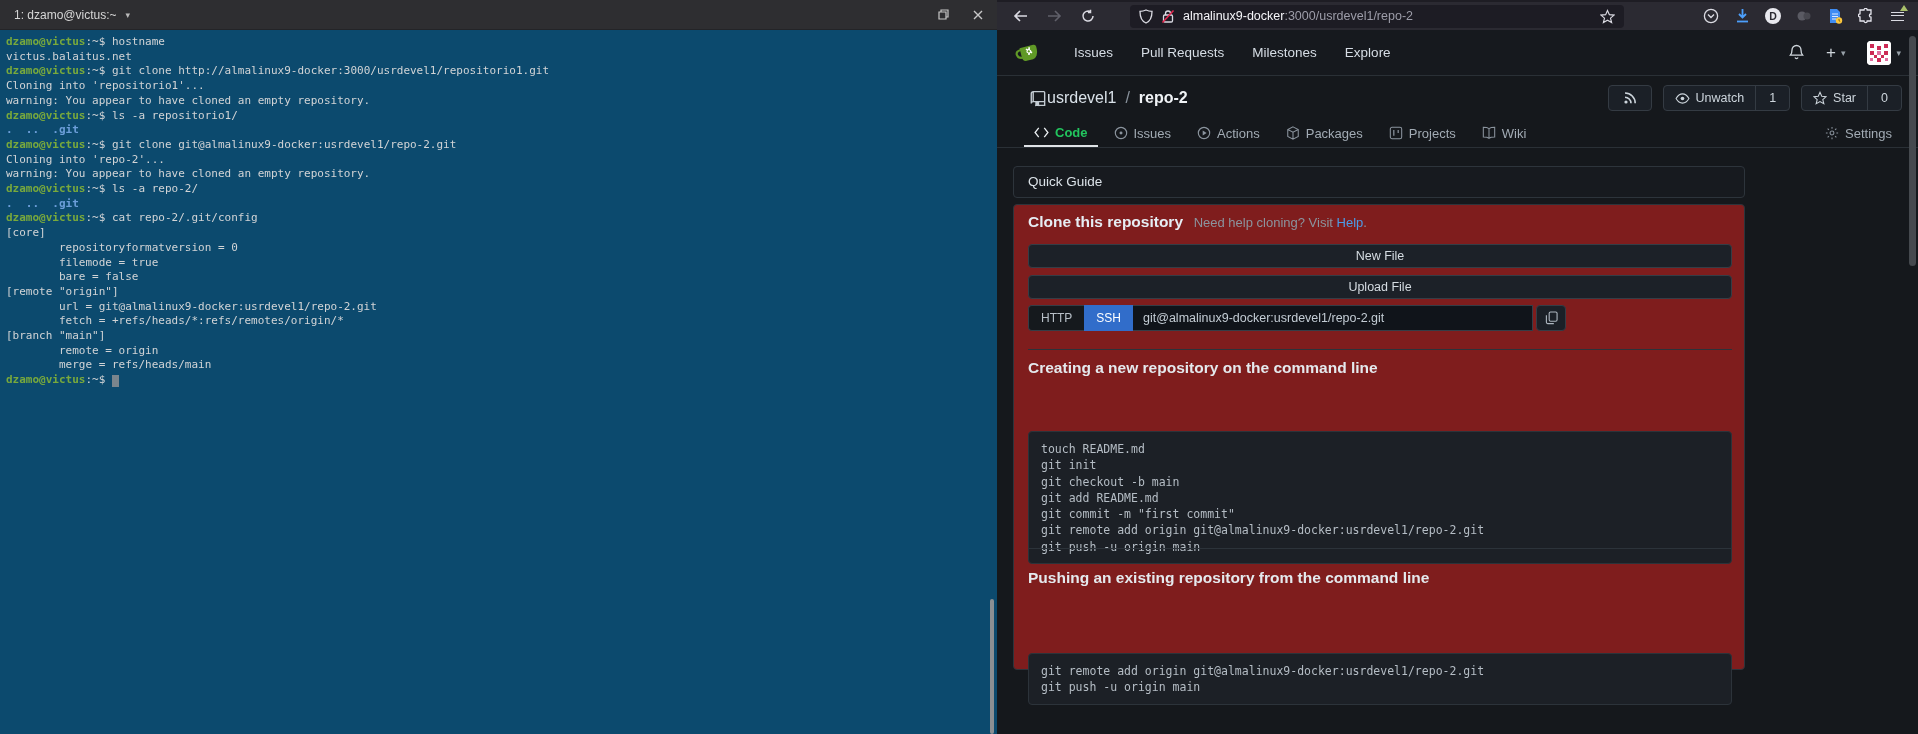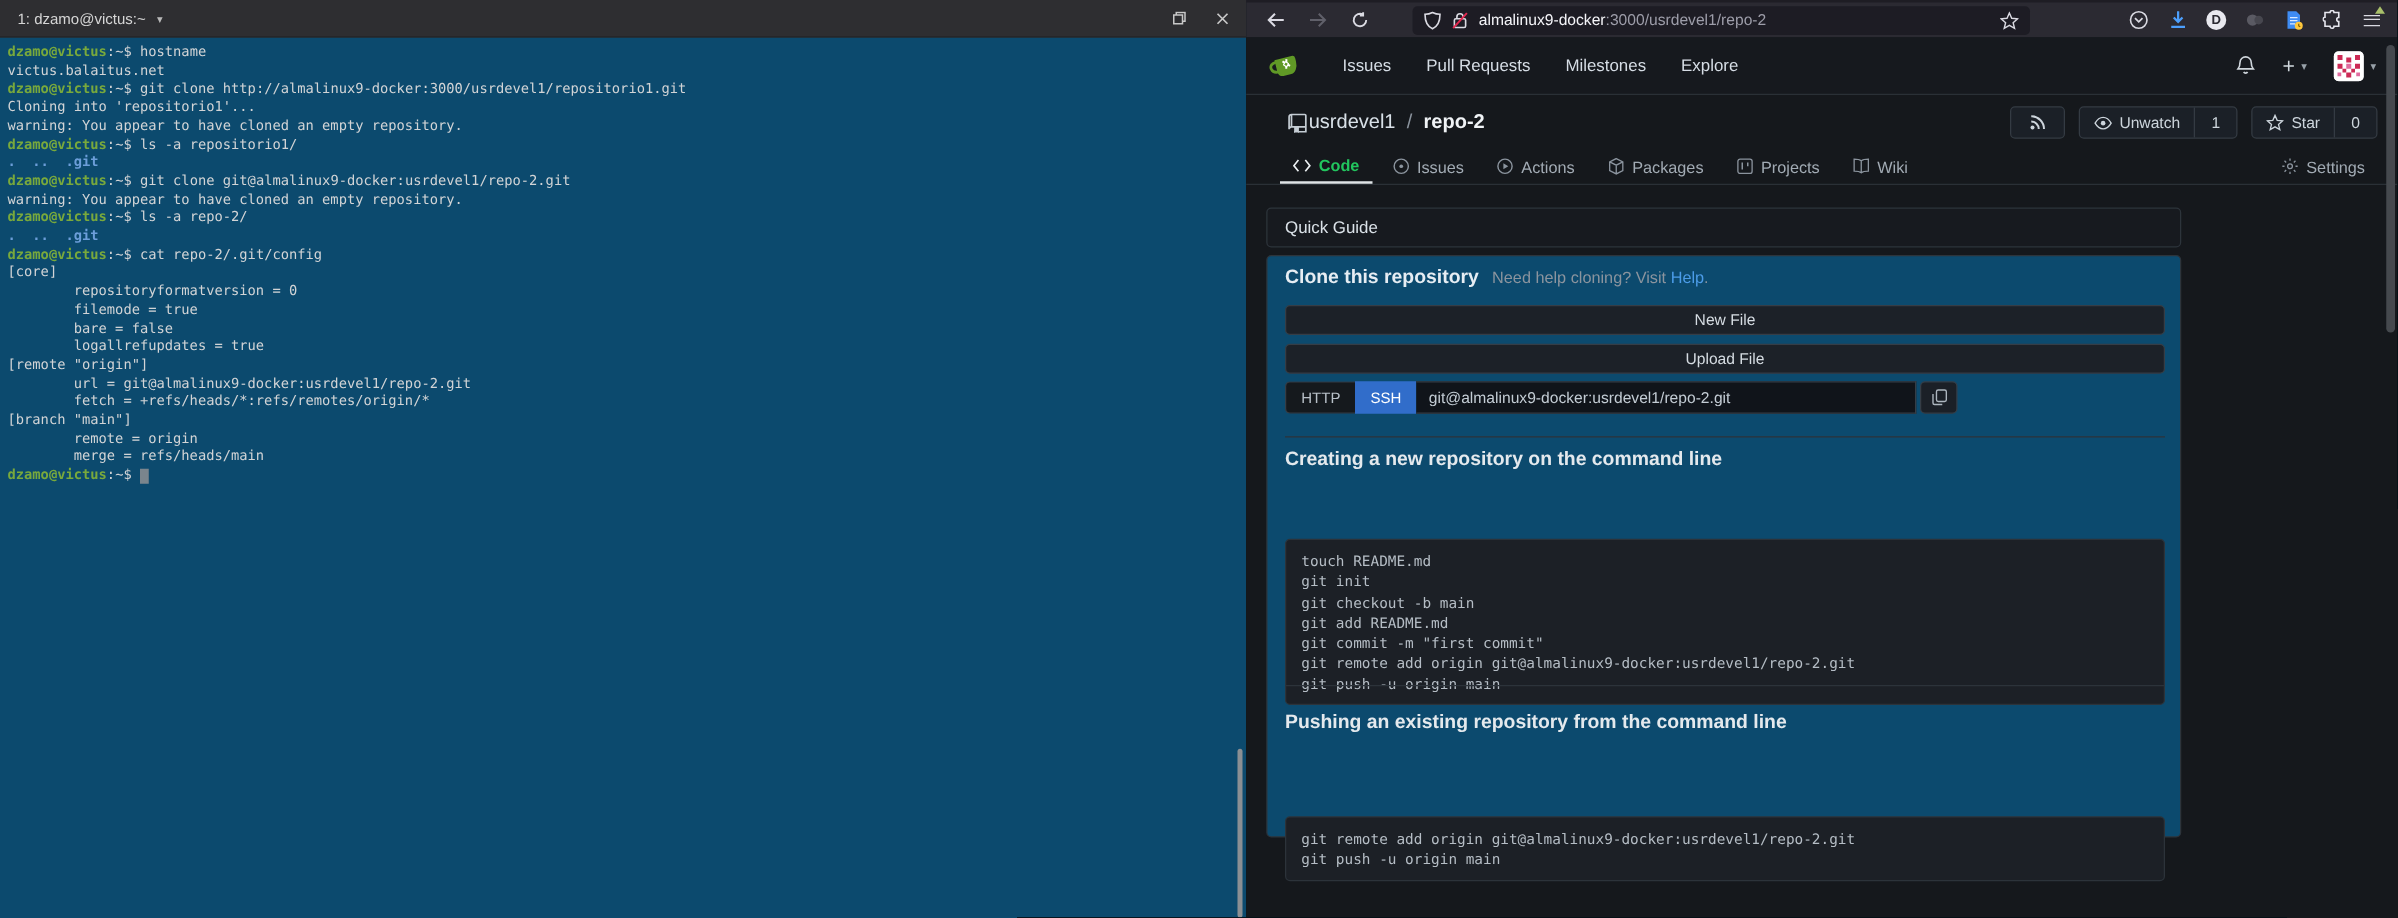--- a/index.html
+++ b/index.html
@@ -82,21 +82,21 @@
            font-size:13px; color:#a2abb4; cursor:pointer; }
   .g-tab.active { color:#22c55e; font-weight:bold; border-bottom:2px solid #dfe3e6; }
   .g-tab svg { flex:none; }
   .g-tab-settings { margin-left:auto; margin-right:16px; }
 
   .g-body { position:absolute; left:0; top:118px; width:100%; height:586px; }
   .g-quickguide { position:absolute; left:16px; top:18px; width:732px; height:32px;
                   border:1px solid #2d343b; border-radius:4px; background:#171a1f;
                   font-size:13.5px; color:#dbe2e8; line-height:30px; padding-left:14px; }
   .g-segment { position:absolute; left:16px; top:56px; width:732px; height:466px;
-               border:1px solid #2d343b; border-radius:4px; background:#0c4a6e; }
+               border:1px solid #2d343b; border-radius:4px; background:#7f1d1d; }
   .g-cloneheading { position:absolute; left:14px; top:8px; font-size:13px; color:#8b949e; }
   .g-cloneheading .h { font-size:15.5px; font-weight:bold; color:#e6edf3; margin-right:7px; }
   .g-cloneheading a { color:#4c9ce8; text-decoration:none; cursor:pointer; }
   .g-widebtn { position:absolute; left:14px; width:704px; height:24px; background:#1c2128;
                border:1px solid #353d46; border-radius:4px; color:#d5dce2; font-size:12.5px;
                display:flex; align-items:center; justify-content:center; cursor:pointer; }
   .g-clonerow { position:absolute; left:14px; top:100px; height:26px; display:flex; align-items:stretch; }
   .g-proto { font-size:12px; display:flex; align-items:center; padding:0 12px; cursor:pointer; }
   .g-proto.http { background:#15191d; border:1px solid #353d46; border-right:none;
                   border-radius:4px 0 0 4px; color:#b8c0c8; }
@@ -140,29 +140,29 @@
     </div>
     <div class="term-body">
         <div class="term-line"><span class="tc-green">dzamo@victus</span><span class="tc-fg">:~$ </span><span class="tc-fg">hostname</span></div>
         <div class="term-line"><span class="tc-fg">victus.balaitus.net</span></div>
         <div class="term-line"><span class="tc-green">dzamo@victus</span><span class="tc-fg">:~$ </span><span class="tc-fg">git clone http://almalinux9-docker:3000/usrdevel1/repositorio1.git</span></div>
         <div class="term-line"><span class="tc-fg">Cloning into 'repositorio1'...</span></div>
         <div class="term-line"><span class="tc-fg">warning: You appear to have cloned an empty repository.</span></div>
         <div class="term-line"><span class="tc-green">dzamo@victus</span><span class="tc-fg">:~$ </span><span class="tc-fg">ls -a repositorio1/</span></div>
         <div class="term-line"><span class="tc-blue">.  ..  .git</span></div>
         <div class="term-line"><span class="tc-green">dzamo@victus</span><span class="tc-fg">:~$ </span><span class="tc-fg">git clone git@almalinux9-docker:usrdevel1/repo-2.git</span></div>
+        <div class="term-line"><span class="tc-fg">Cloning into 'repo-2'...</span></div>
         <div class="term-line"><span class="tc-fg">warning: You appear to have cloned an empty repository.</span></div>
         <div class="term-line"><span class="tc-green">dzamo@victus</span><span class="tc-fg">:~$ </span><span class="tc-fg">ls -a repo-2/</span></div>
         <div class="term-line"><span class="tc-blue">.  ..  .git</span></div>
         <div class="term-line"><span class="tc-green">dzamo@victus</span><span class="tc-fg">:~$ </span><span class="tc-fg">cat repo-2/.git/config</span></div>
         <div class="term-line"><span class="tc-fg">[core]</span></div>
         <div class="term-line"><span class="tc-fg">        repositoryformatversion = 0</span></div>
         <div class="term-line"><span class="tc-fg">        filemode = true</span></div>
         <div class="term-line"><span class="tc-fg">        bare = false</span></div>
-        <div class="term-line"><span class="tc-fg">        logallrefupdates = true</span></div>
         <div class="term-line"><span class="tc-fg">[remote "origin"]</span></div>
         <div class="term-line"><span class="tc-fg">        url = git@almalinux9-docker:usrdevel1/repo-2.git</span></div>
         <div class="term-line"><span class="tc-fg">        fetch = +refs/heads/*:refs/remotes/origin/*</span></div>
         <div class="term-line"><span class="tc-fg">[branch "main"]</span></div>
         <div class="term-line"><span class="tc-fg">        remote = origin</span></div>
         <div class="term-line"><span class="tc-fg">        merge = refs/heads/main</span></div>
         <div class="term-line"><span class="tc-green">dzamo@victus</span><span class="tc-fg">:~$ </span><span class="tc-cursor"> </span></div>
       </div>
     <div class="term-scrollthumb"></div>
   </div>

